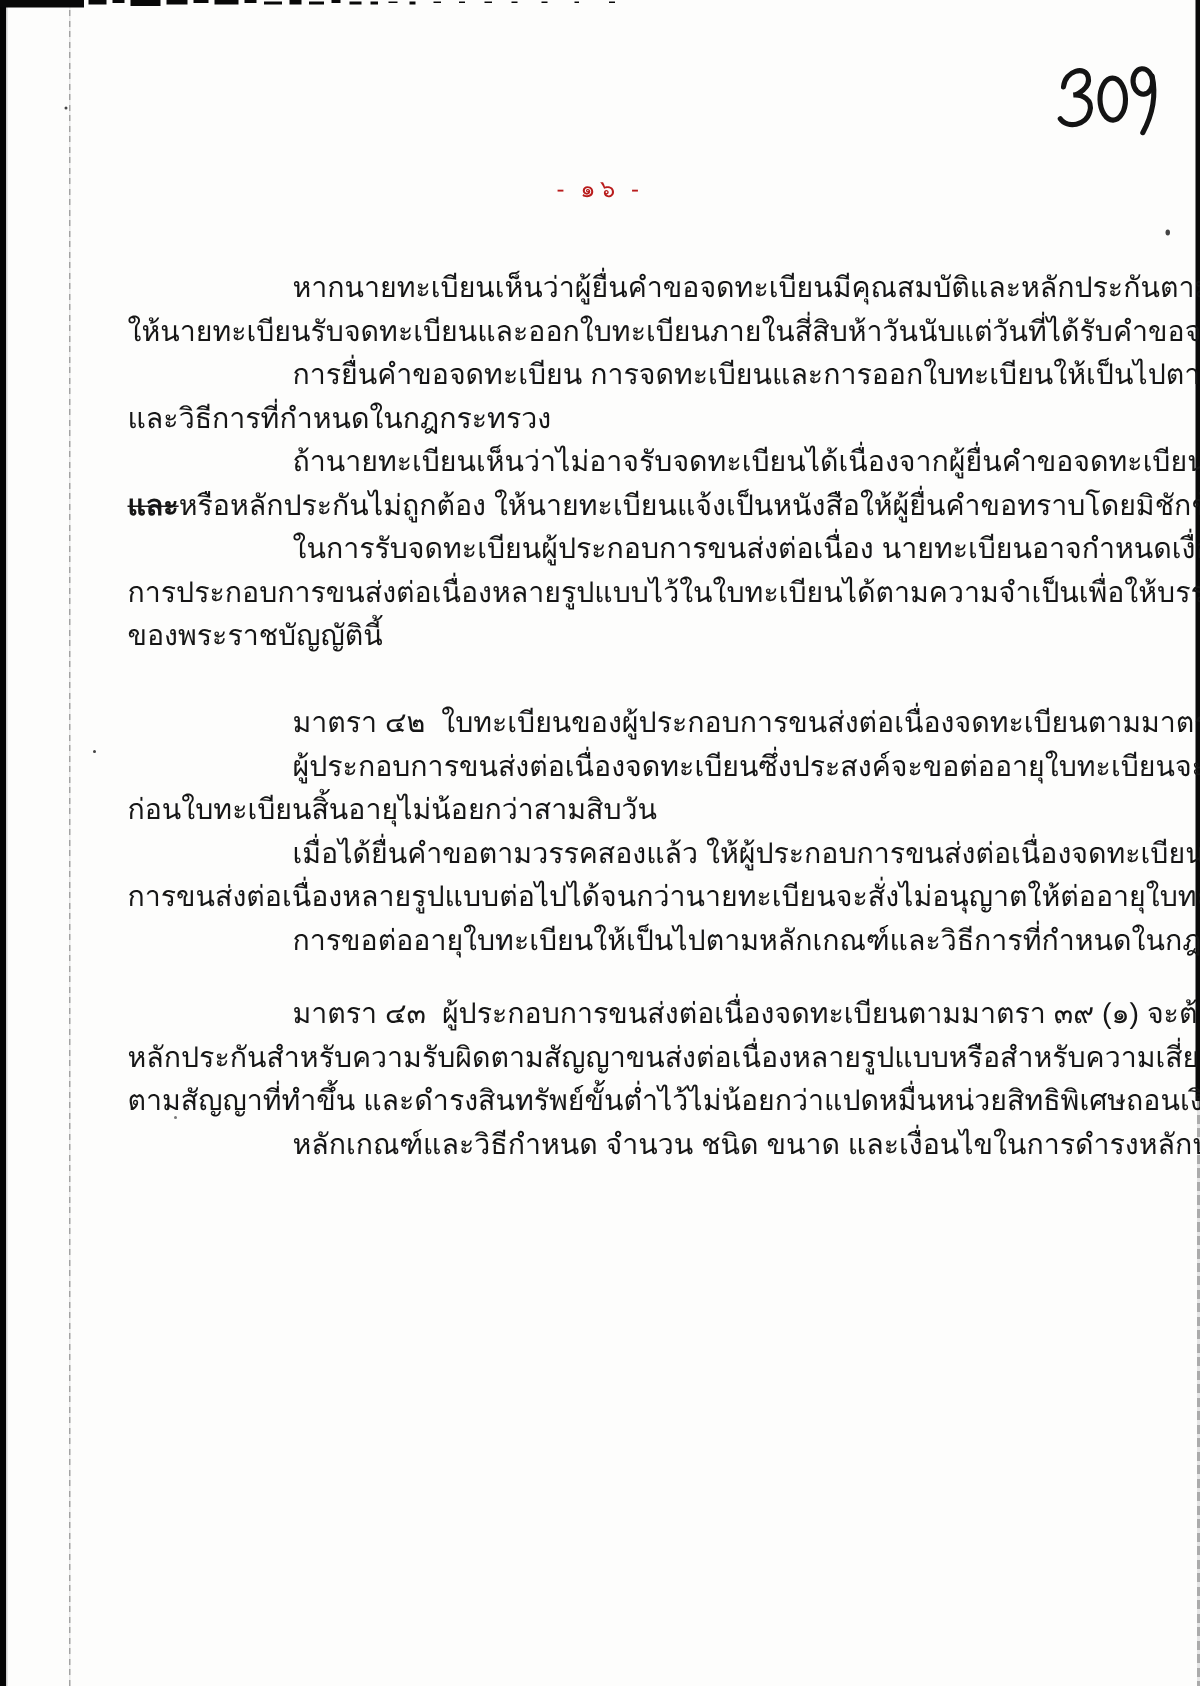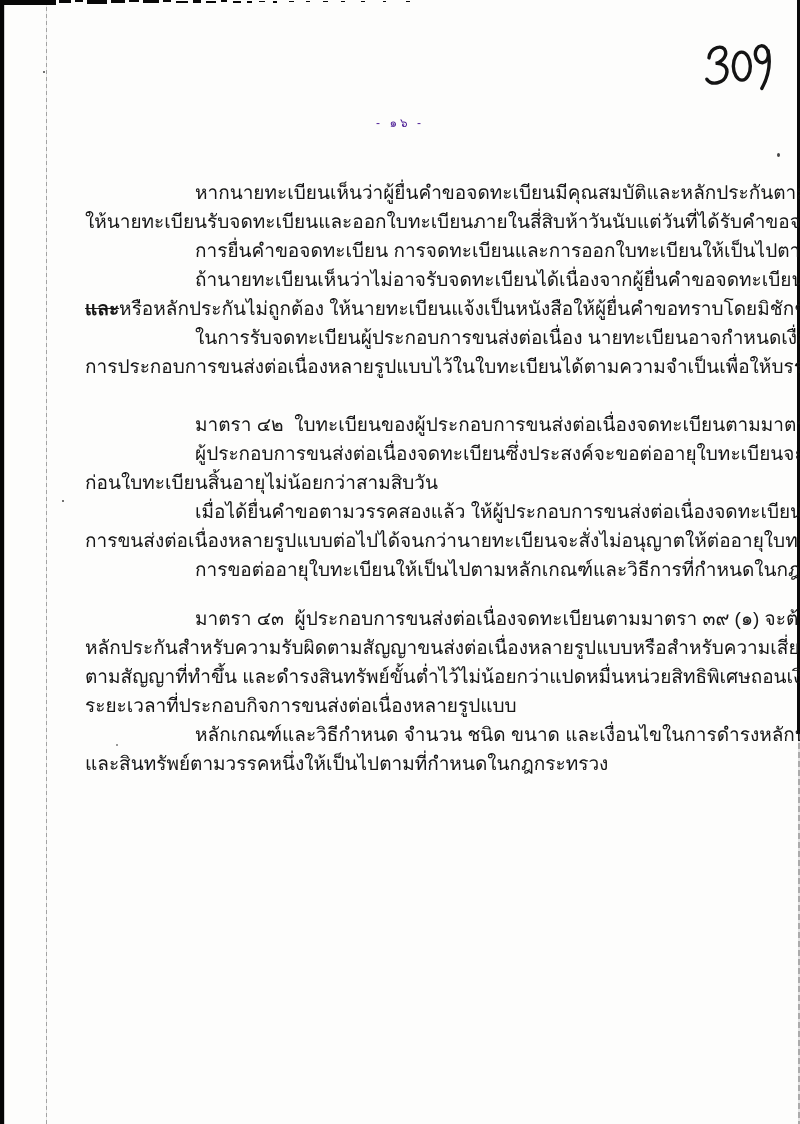--- a/index.html
+++ b/index.html
@@ -29,21 +29,21 @@
     background:repeating-linear-gradient(to bottom,#ababab 0 6px,#e5e5e5 6px 9px);
   }
   .speck{position:absolute;background:#444;border-radius:50%;}
   
   .handwritten{
     position:absolute;left:701px;top:38px;width:84px;height:62px;
   }
   
   .page-number{
     position:absolute;top:113px;left:0;width:800px;text-align:center;
-    font-size:12px;color:#4c1d95;letter-spacing:3px;white-space:pre;
+    font-size:16px;color:#b91c1c;letter-spacing:3px;white-space:pre;
   }
   
   .doc{
     position:absolute;left:85px;top:178px;width:692px;
     font-size:19px;line-height:29px;color:#161616;
   }
   .doc .line{white-space:pre;height:29px;}
   .doc .line.indent{padding-left:110px;}
   .doc .strike{text-decoration:line-through;font-weight:bold;}
   .doc .underline{}
@@ -102,34 +102,34 @@
   </svg>
 </div>
 
 <div class="page-number">- ๑๖ -</div>
 
 <div class="doc">
     <div>
       <div class="line indent"><span>หากนายทะเบียนเห็นว่าผู้ยื่นคำขอจดทะเบียนมีคุณสมบัติและหลักประกันตามวรรคหนึ่ง</span></div>
       <div class="line"><span>ให้นายทะเบียนรับจดทะเบียนและออกใบทะเบียนภายในสี่สิบห้าวันนับแต่วันที่ได้รับคำขอจดทะเบียน</span></div>
       <div class="line indent"><span>การยื่นคำขอจดทะเบียน การจดทะเบียนและการออกใบทะเบียนให้เป็นไปตามหลักเกณฑ์</span></div>
+      <div class="line"><span>และวิธีการที่กำหนดในกฎกระทรวง</span></div>
       <div class="line indent"><span>ถ้านายทะเบียนเห็นว่าไม่อาจรับจดทะเบียนได้เนื่องจากผู้ยื่นคำขอจดทะเบียนมีคุณสมบัติ</span></div>
       <div class="line"><span class="strike">และ</span><span class="underline">หรือ</span><span>หลักประกันไม่ถูกต้อง ให้นายทะเบียนแจ้งเป็นหนังสือให้ผู้ยื่นคำขอทราบโดยมิชักช้าแต่ต้องไม่เกิน</span></div>
       <div class="line indent"><span>ในการรับจดทะเบียนผู้ประกอบการขนส่งต่อเนื่อง นายทะเบียนอาจกำหนดเงื่อนไขเกี่ยวกับ</span></div>
       <div class="line"><span>การประกอบการขนส่งต่อเนื่องหลายรูปแบบไว้ในใบทะเบียนได้ตามความจำเป็นเพื่อให้บรรลุวัตถุประสงค์</span></div>
+      <div class="line"><span>ของพระราชบัญญัตินี้</span></div>
     </div>
     <div style="margin-top: 29px;">
       <div class="line indent"><span>มาตรา ๔๒  ใบทะเบียนของผู้ประกอบการขนส่งต่อเนื่องจดทะเบียนตามมาตรา ๓๙ (๑)</span></div>
       <div class="line indent"><span>ผู้ประกอบการขนส่งต่อเนื่องจดทะเบียนซึ่งประสงค์จะขอต่ออายุใบทะเบียนจะต้องยื่นคำขอ</span></div>
       <div class="line"><span>ก่อนใบทะเบียนสิ้นอายุไม่น้อยกว่าสามสิบวัน</span></div>
       <div class="line indent"><span>เมื่อได้ยื่นคำขอตามวรรคสองแล้ว ให้ผู้ประกอบการขนส่งต่อเนื่องจดทะเบียนประกอบ</span></div>
       <div class="line"><span>การขนส่งต่อเนื่องหลายรูปแบบต่อไปได้จนกว่านายทะเบียนจะสั่งไม่อนุญาตให้ต่ออายุใบทะเบียนนั้น</span></div>
       <div class="line indent"><span>การขอต่ออายุใบทะเบียนให้เป็นไปตามหลักเกณฑ์และวิธีการที่กำหนดในกฎกระทรวง</span></div>
     </div>
     <div style="margin-top: 20px;">
       <div class="line indent"><span>มาตรา ๔๓  ผู้ประกอบการขนส่งต่อเนื่องจดทะเบียนตามมาตรา ๓๙ (๑) จะต้องดำรง</span></div>
       <div class="line"><span>หลักประกันสำหรับความรับผิดตามสัญญาขนส่งต่อเนื่องหลายรูปแบบหรือสำหรับความเสี่ยงอื่นใด</span></div>
       <div class="line"><span>ตามสัญญาที่ทำขึ้น และดำรงสินทรัพย์ขั้นต่ำไว้ไม่น้อยกว่าแปดหมื่นหน่วยสิทธิพิเศษถอนเงินตลอด</span></div>
-      <div class="line"><span>ระยะเวลาที่ประกอบกิจการขนส่งต่อเนื่องหลายรูปแบบ</span></div>
       <div class="line indent"><span>หลักเกณฑ์และวิธีกำหนด จำนวน ชนิด ขนาด และเงื่อนไขในการดำรงหลักประกัน</span></div>
-      <div class="line"><span>และสินทรัพย์ตามวรรคหนึ่งให้เป็นไปตามที่กำหนดในกฎกระทรวง</span></div>
     </div>
   </div>
 
 </body></html>

